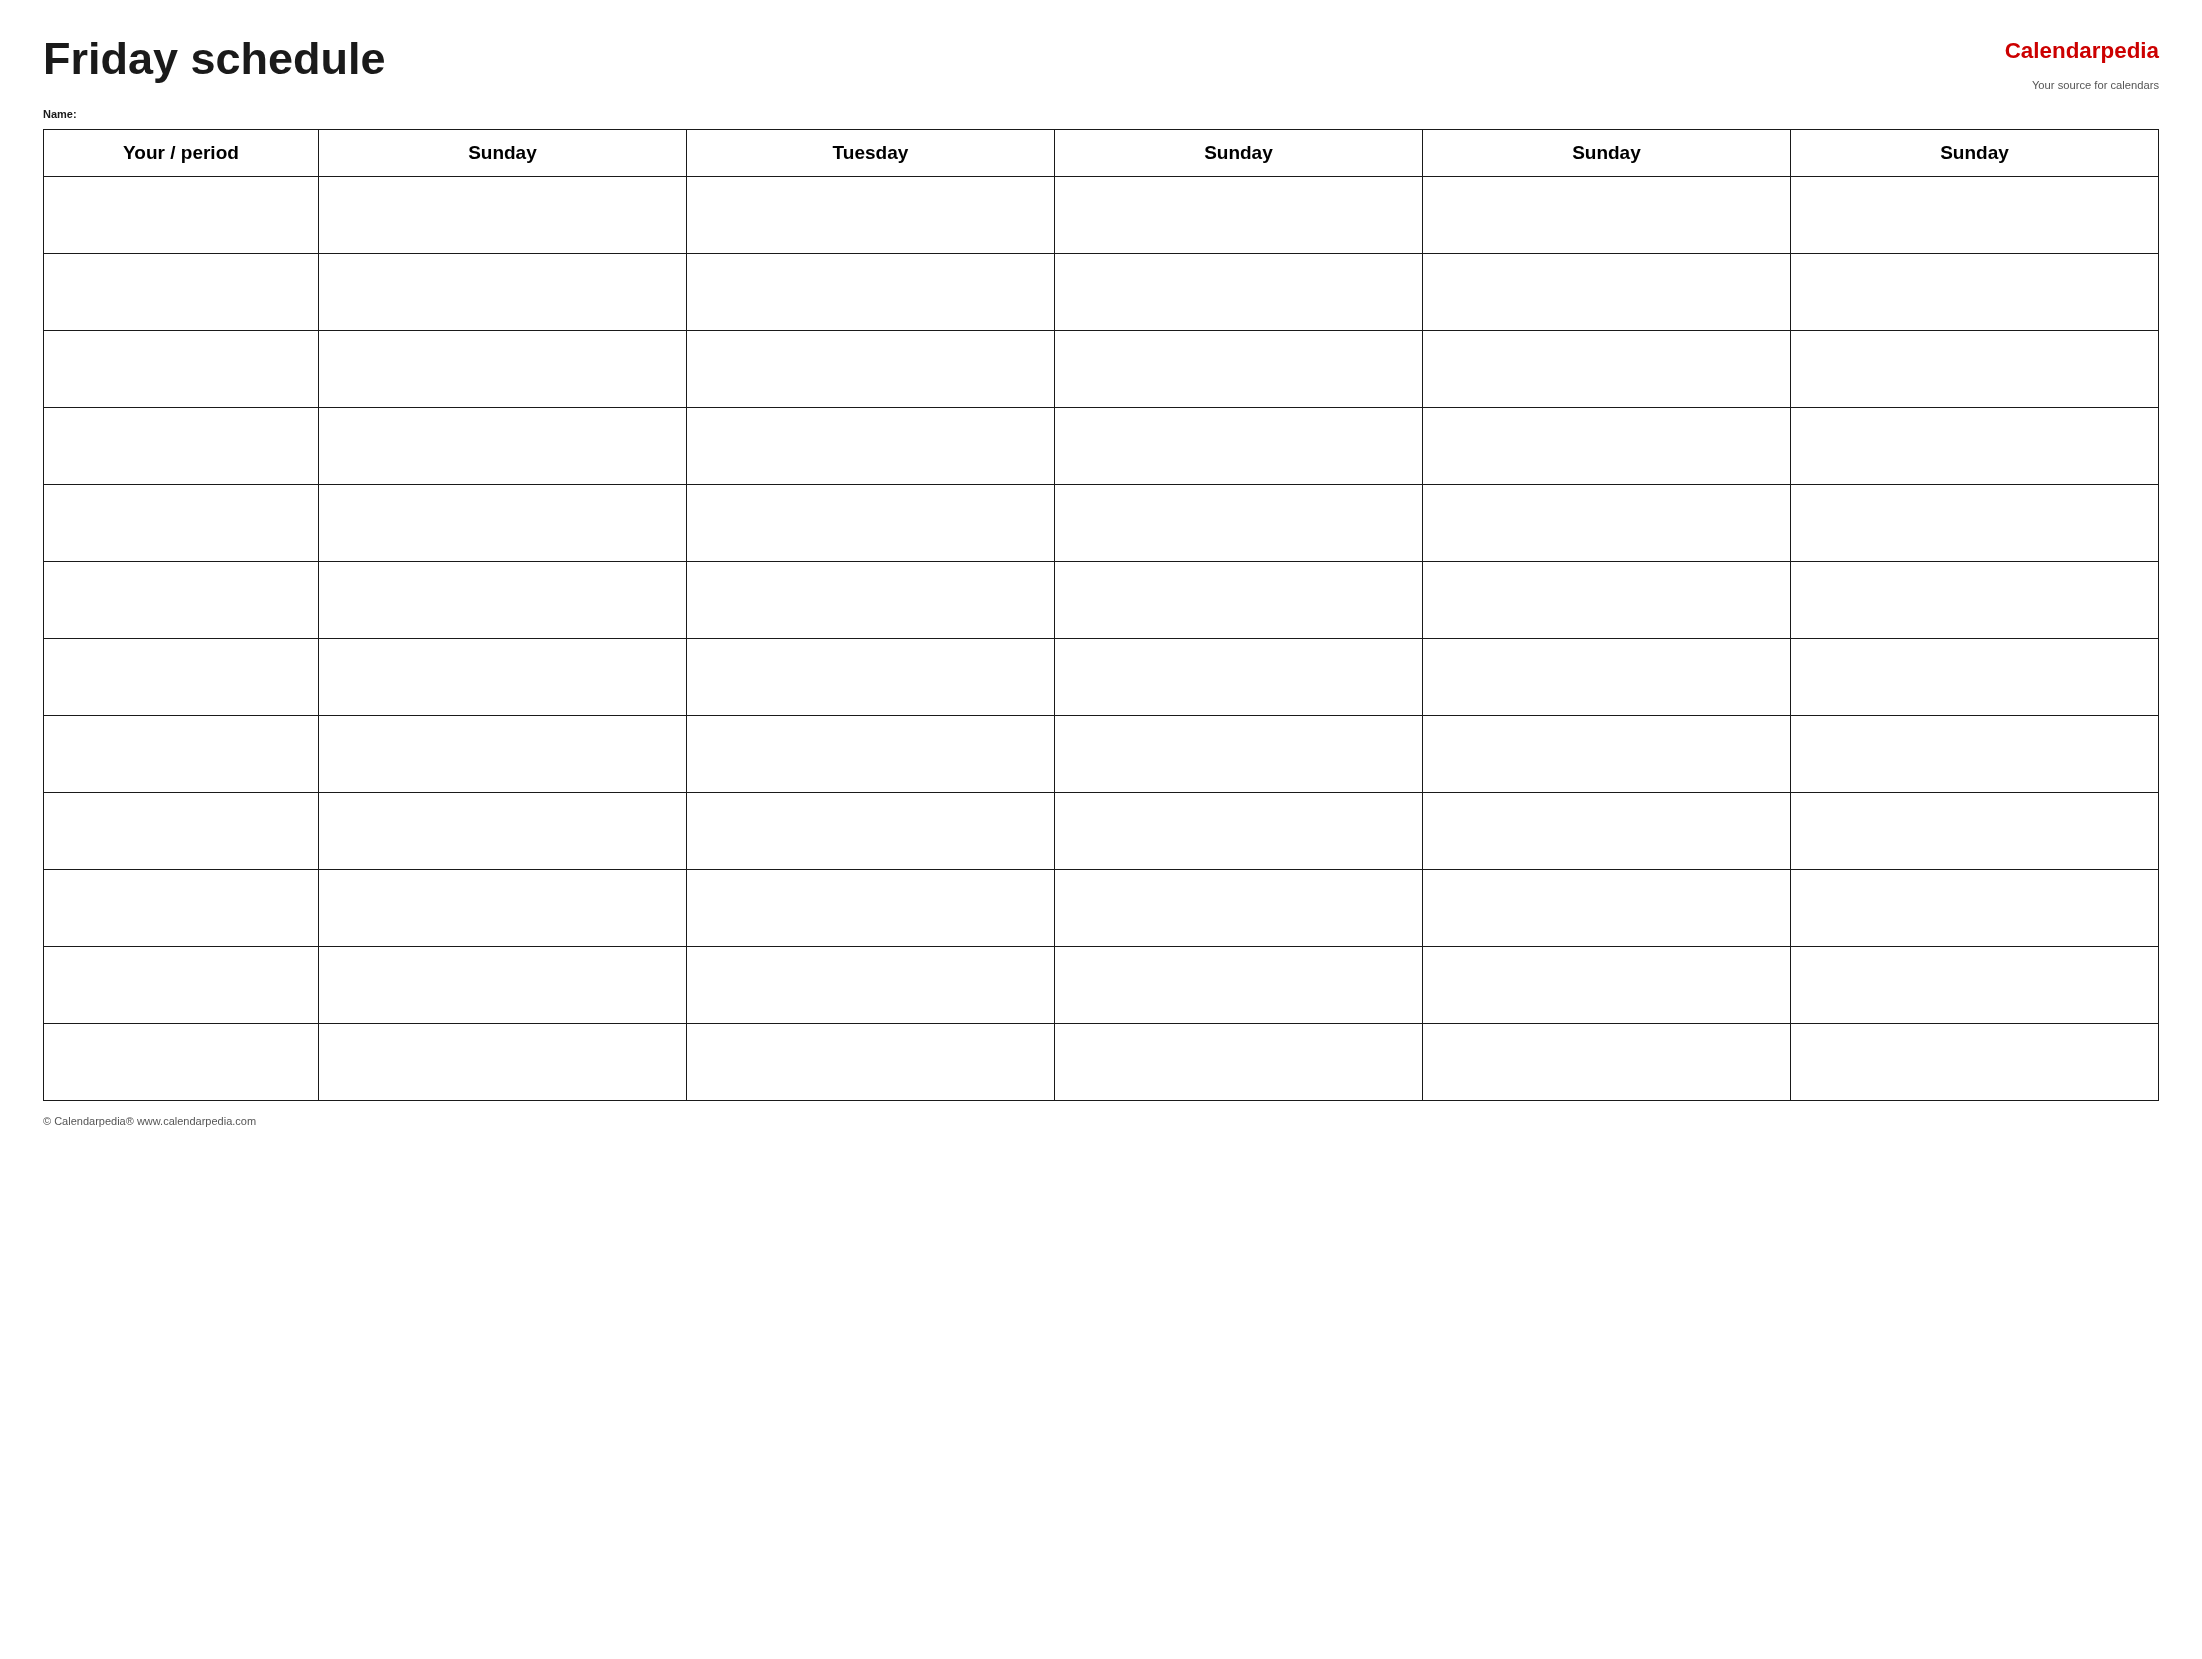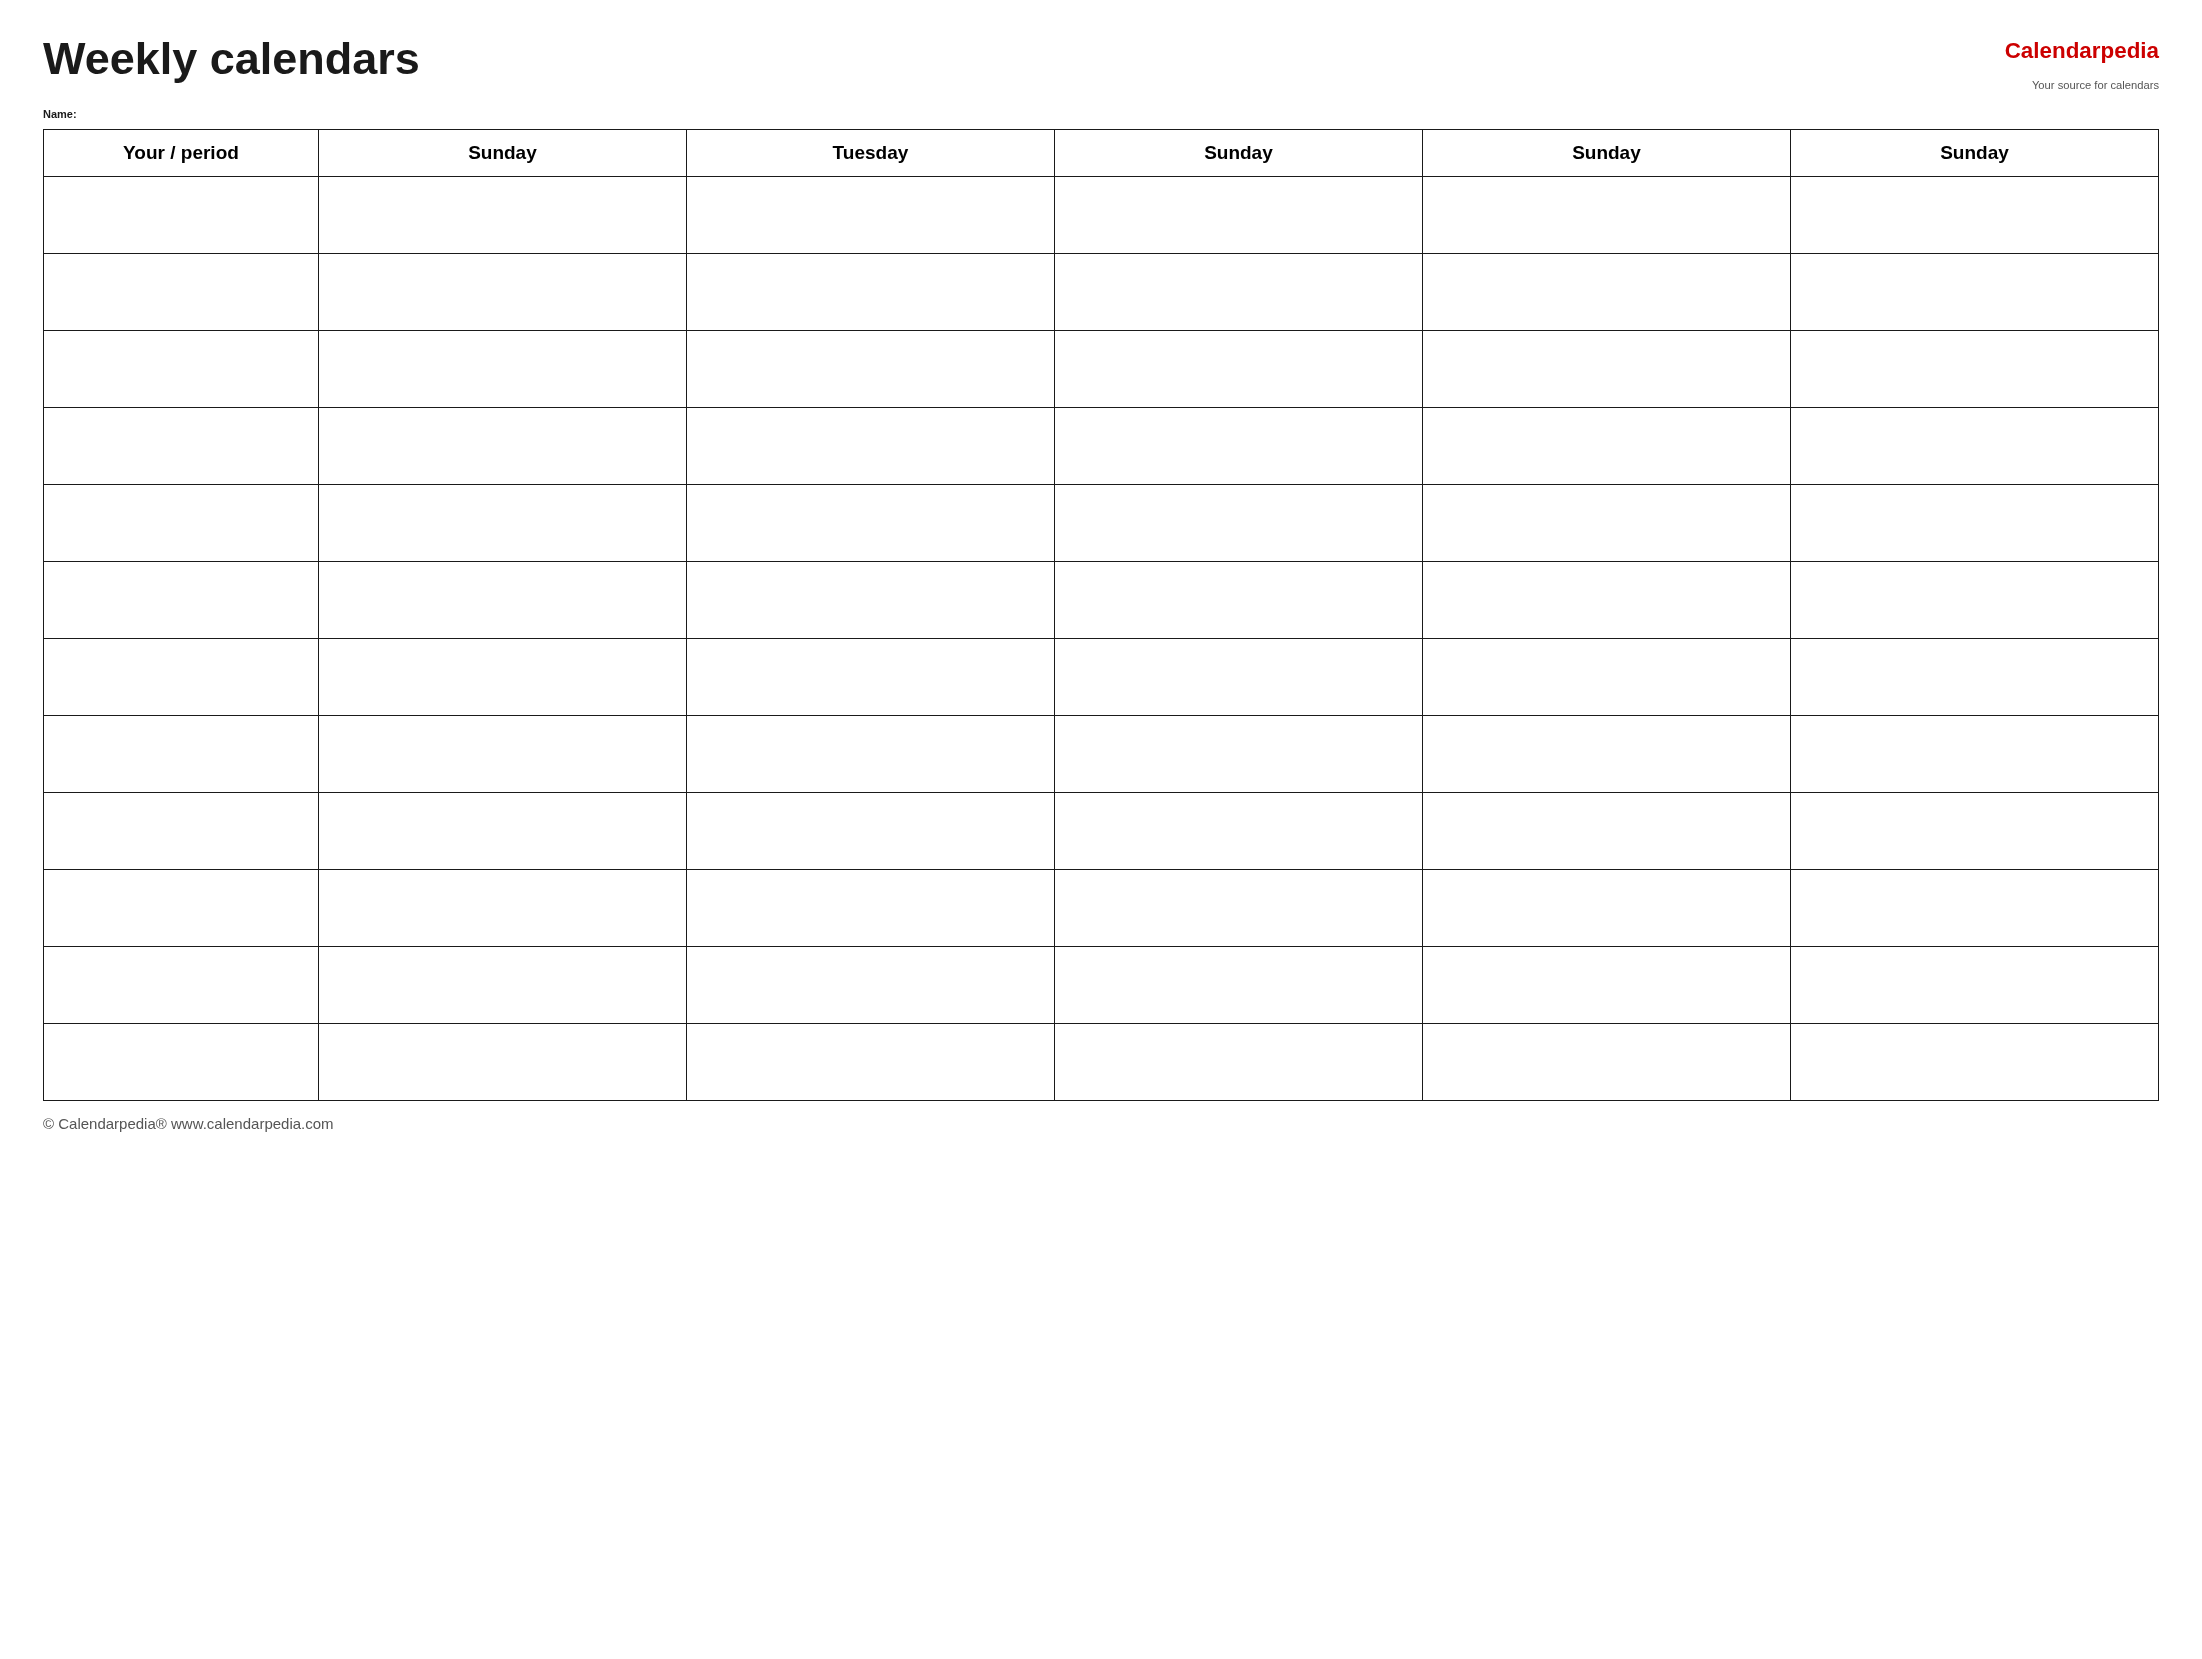--- a/index.html
+++ b/index.html
@@ -86,29 +86,29 @@
     .col-time {
       width: 13%;
     }
 
     .col-day {
       width: 17.4%;
     }
 
     .footer {
       margin-top: 13.8px;
-      font-size: 15px;
+      font-size: 11px;
       color: #555;
     }
   </style>
 </head>
 <body>
 
 <div class="header">
-  <h1 class="title">Weekly calendars</h1>
+  <h1 class="title">Friday schedule</h1>
   <div class="logo-container">
     <div class="logo-text">
       <span>Calendar</span><span style="color:#cc0000;">pedia</span>
     </div>
     <div class="logo-sub">Your source for calendars</div>
   </div>
 </div>
 
 <div class="name-row">Name:</div>
 

